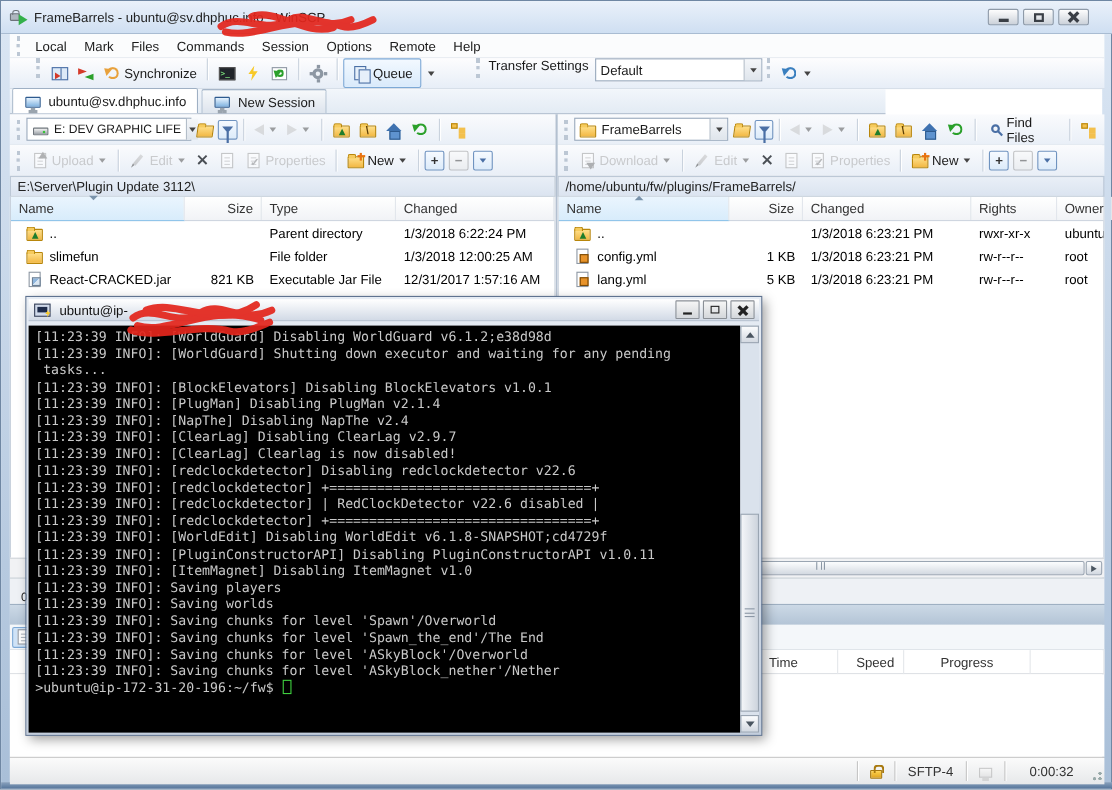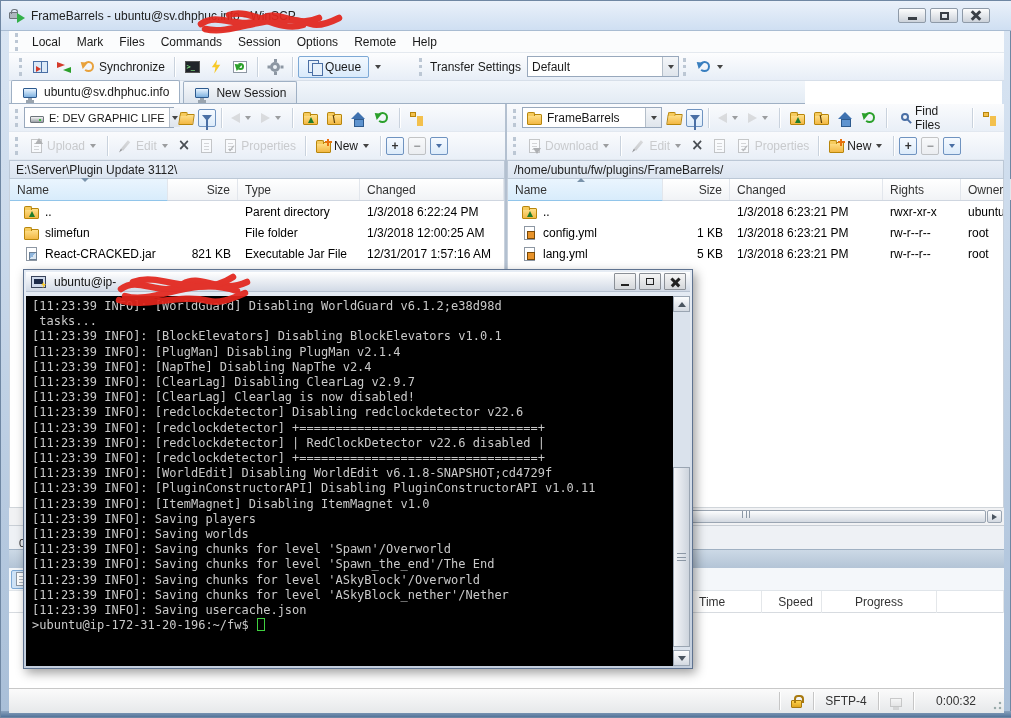--- a/index.html
+++ b/index.html
@@ -17,21 +17,21 @@
   .g-close:before,.g-close:after{content:"";position:absolute;left:-1px;top:3px;width:12px;height:3px;background:#3a3f46}
   .g-close:before{transform:rotate(45deg)}.g-close:after{transform:rotate(-45deg)}
   .sideL,.sideR{position:absolute;top:30px;bottom:6px;width:8px;background:linear-gradient(180deg,#d9e5f3,#a9bfd8)}
   .sideL{left:0}.sideR{right:0}
   .bottomedge{position:absolute;left:0;bottom:0;width:1011px;height:6px;background:linear-gradient(#8aa2bd,#54749a)}
 
   .menubar{position:absolute;left:8px;top:30px;width:995px;height:22px;background:#fbfcfd;border-bottom:1px solid #e4e9ef;display:flex;align-items:center;padding-left:2px}
   .menuitem{padding:3px 8px;cursor:default}
   .grip{width:5px;height:18px;border-left:3px dotted #bcc7d4;margin:0 4px}
 
-  .toolbar{position:absolute;left:8px;top:52px;width:995px;height:28px;background:linear-gradient(#fdfdfe,#e7eef7);border-bottom:1px solid #d7dfe9;display:flex;align-items:center;padding:0 6px}
+  .toolbar{position:absolute;left:8px;top:52px;width:995px;height:28px;background:linear-gradient(#fdfdfe,#e7eef7);border-bottom:1px solid #d7dfe9;display:flex;padding:0 20px}
   .tbtn{display:flex;align-items:center;gap:3px;padding:2px 3px;border:1px solid transparent;border-radius:2px}
   .vsep{width:1px;height:20px;background:#c9d2dd;box-shadow:1px 0 0 #fff;margin:0 5px}
   .caret{width:0;height:0;border-left:3.5px solid transparent;border-right:3.5px solid transparent;border-top:4px solid #444;margin:0 2px}
   .disabled{filter:grayscale(1) opacity(.5)}
   .dislabel{color:#97a1ac}
 
   .ico{width:16px;height:16px;display:inline-flex;align-items:center;justify-content:center;position:relative;flex:none}
 
   
   .folder{width:15px;height:11px;background:linear-gradient(#ffe08a,#f2b844);border:1px solid #b8860b;border-radius:1px;position:relative;margin-top:3px}
@@ -728,40 +728,40 @@
         <span class="twbtn">
             <span class="g-max"></span>
           </span>
         <span class="twbtn">
             <span class="g-close"></span>
           </span>
       </span>
     </div>
     <div class="console">
       <div class="tline">[11:23:39 INFO]: [WorldGuard] Disabling WorldGuard v6.1.2;e38d98d</div>
+      <div class="tline">[11:23:39 INFO]: [WorldGuard] Shutting down executor and waiting for any pending</div>
       <div class="tline"> tasks...</div>
       <div class="tline">[11:23:39 INFO]: [BlockElevators] Disabling BlockElevators v1.0.1</div>
       <div class="tline">[11:23:39 INFO]: [PlugMan] Disabling PlugMan v2.1.4</div>
       <div class="tline">[11:23:39 INFO]: [NapThe] Disabling NapThe v2.4</div>
       <div class="tline">[11:23:39 INFO]: [ClearLag] Disabling ClearLag v2.9.7</div>
       <div class="tline">[11:23:39 INFO]: [ClearLag] Clearlag is now disabled!</div>
       <div class="tline">[11:23:39 INFO]: [redclockdetector] Disabling redclockdetector v22.6</div>
       <div class="tline">[11:23:39 INFO]: [redclockdetector] +=================================+</div>
       <div class="tline">[11:23:39 INFO]: [redclockdetector] | RedClockDetector v22.6 disabled |</div>
       <div class="tline">[11:23:39 INFO]: [redclockdetector] +=================================+</div>
       <div class="tline">[11:23:39 INFO]: [WorldEdit] Disabling WorldEdit v6.1.8-SNAPSHOT;cd4729f</div>
       <div class="tline">[11:23:39 INFO]: [PluginConstructorAPI] Disabling PluginConstructorAPI v1.0.11</div>
       <div class="tline">[11:23:39 INFO]: [ItemMagnet] Disabling ItemMagnet v1.0</div>
       <div class="tline">[11:23:39 INFO]: Saving players</div>
       <div class="tline">[11:23:39 INFO]: Saving worlds</div>
       <div class="tline">[11:23:39 INFO]: Saving chunks for level 'Spawn'/Overworld</div>
       <div class="tline">[11:23:39 INFO]: Saving chunks for level 'Spawn_the_end'/The End</div>
       <div class="tline">[11:23:39 INFO]: Saving chunks for level 'ASkyBlock'/Overworld</div>
       <div class="tline">[11:23:39 INFO]: Saving chunks for level 'ASkyBlock_nether'/Nether</div>
-      <div class="tline">[11:23:39 INFO]: Saving usercache.json</div>
       <div class="tline"><span>&gt;ubuntu@ip-172-31-20-196:~/fw$</span><span class="cursor"></span></div>
     </div>
     <div class="tscroll">
       <div class="tsbtn" style="top:0">
           <span class="tri-u"></span>
         </div>
       <div class="tthumb">
           <span class="lines"></span>
         </div>
       <div class="tsbtn" style="bottom:0">

